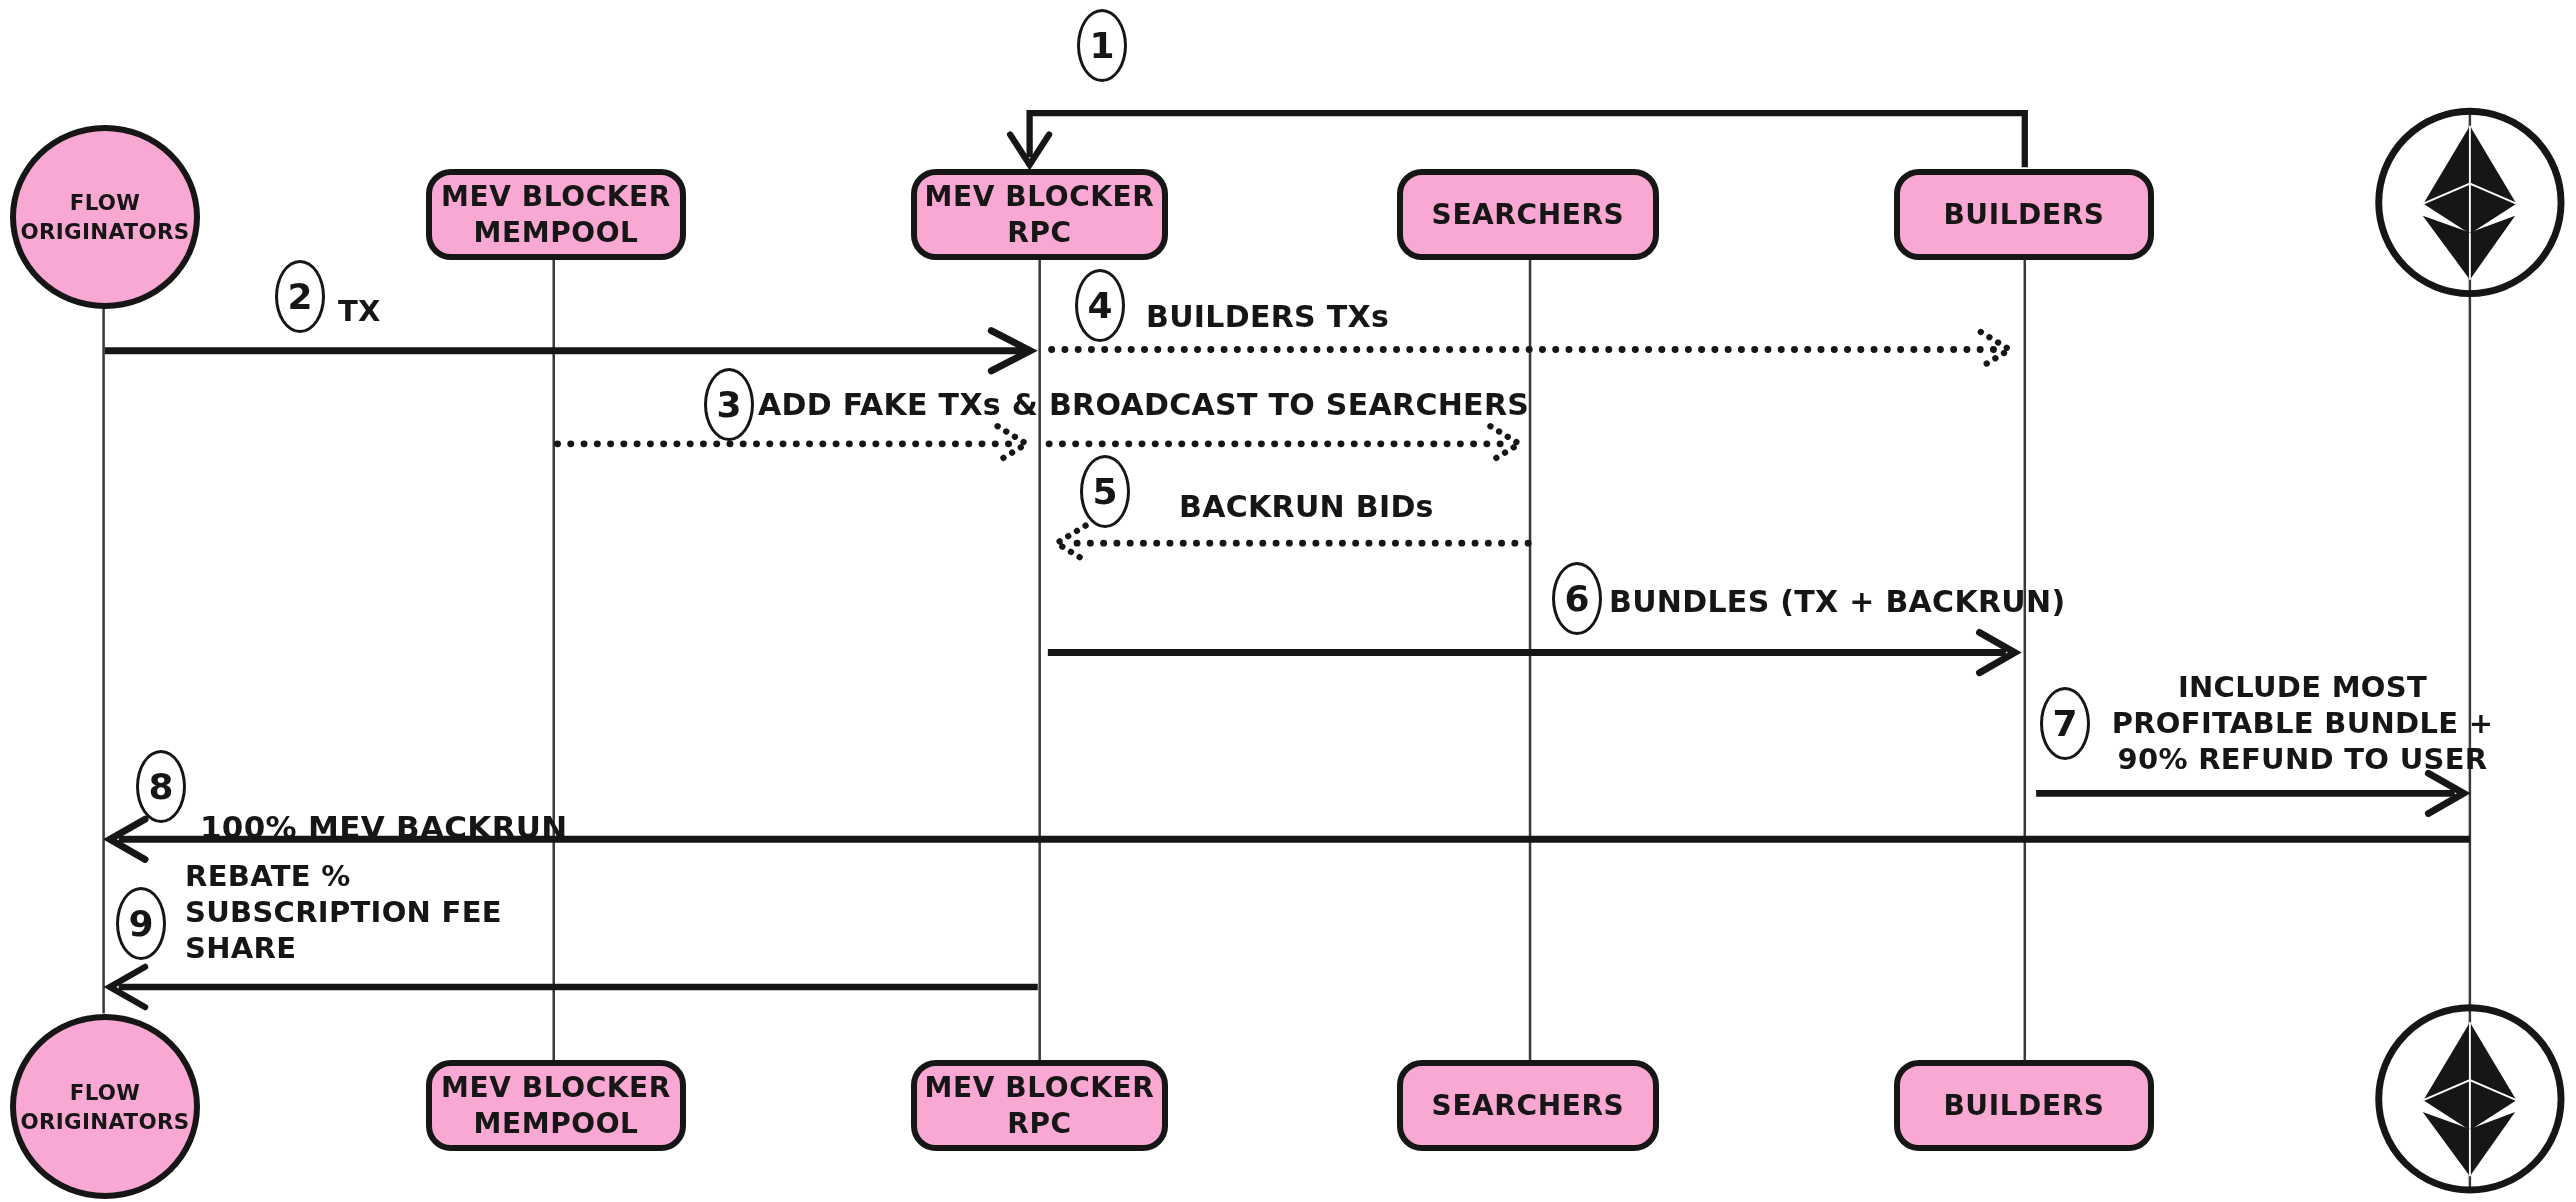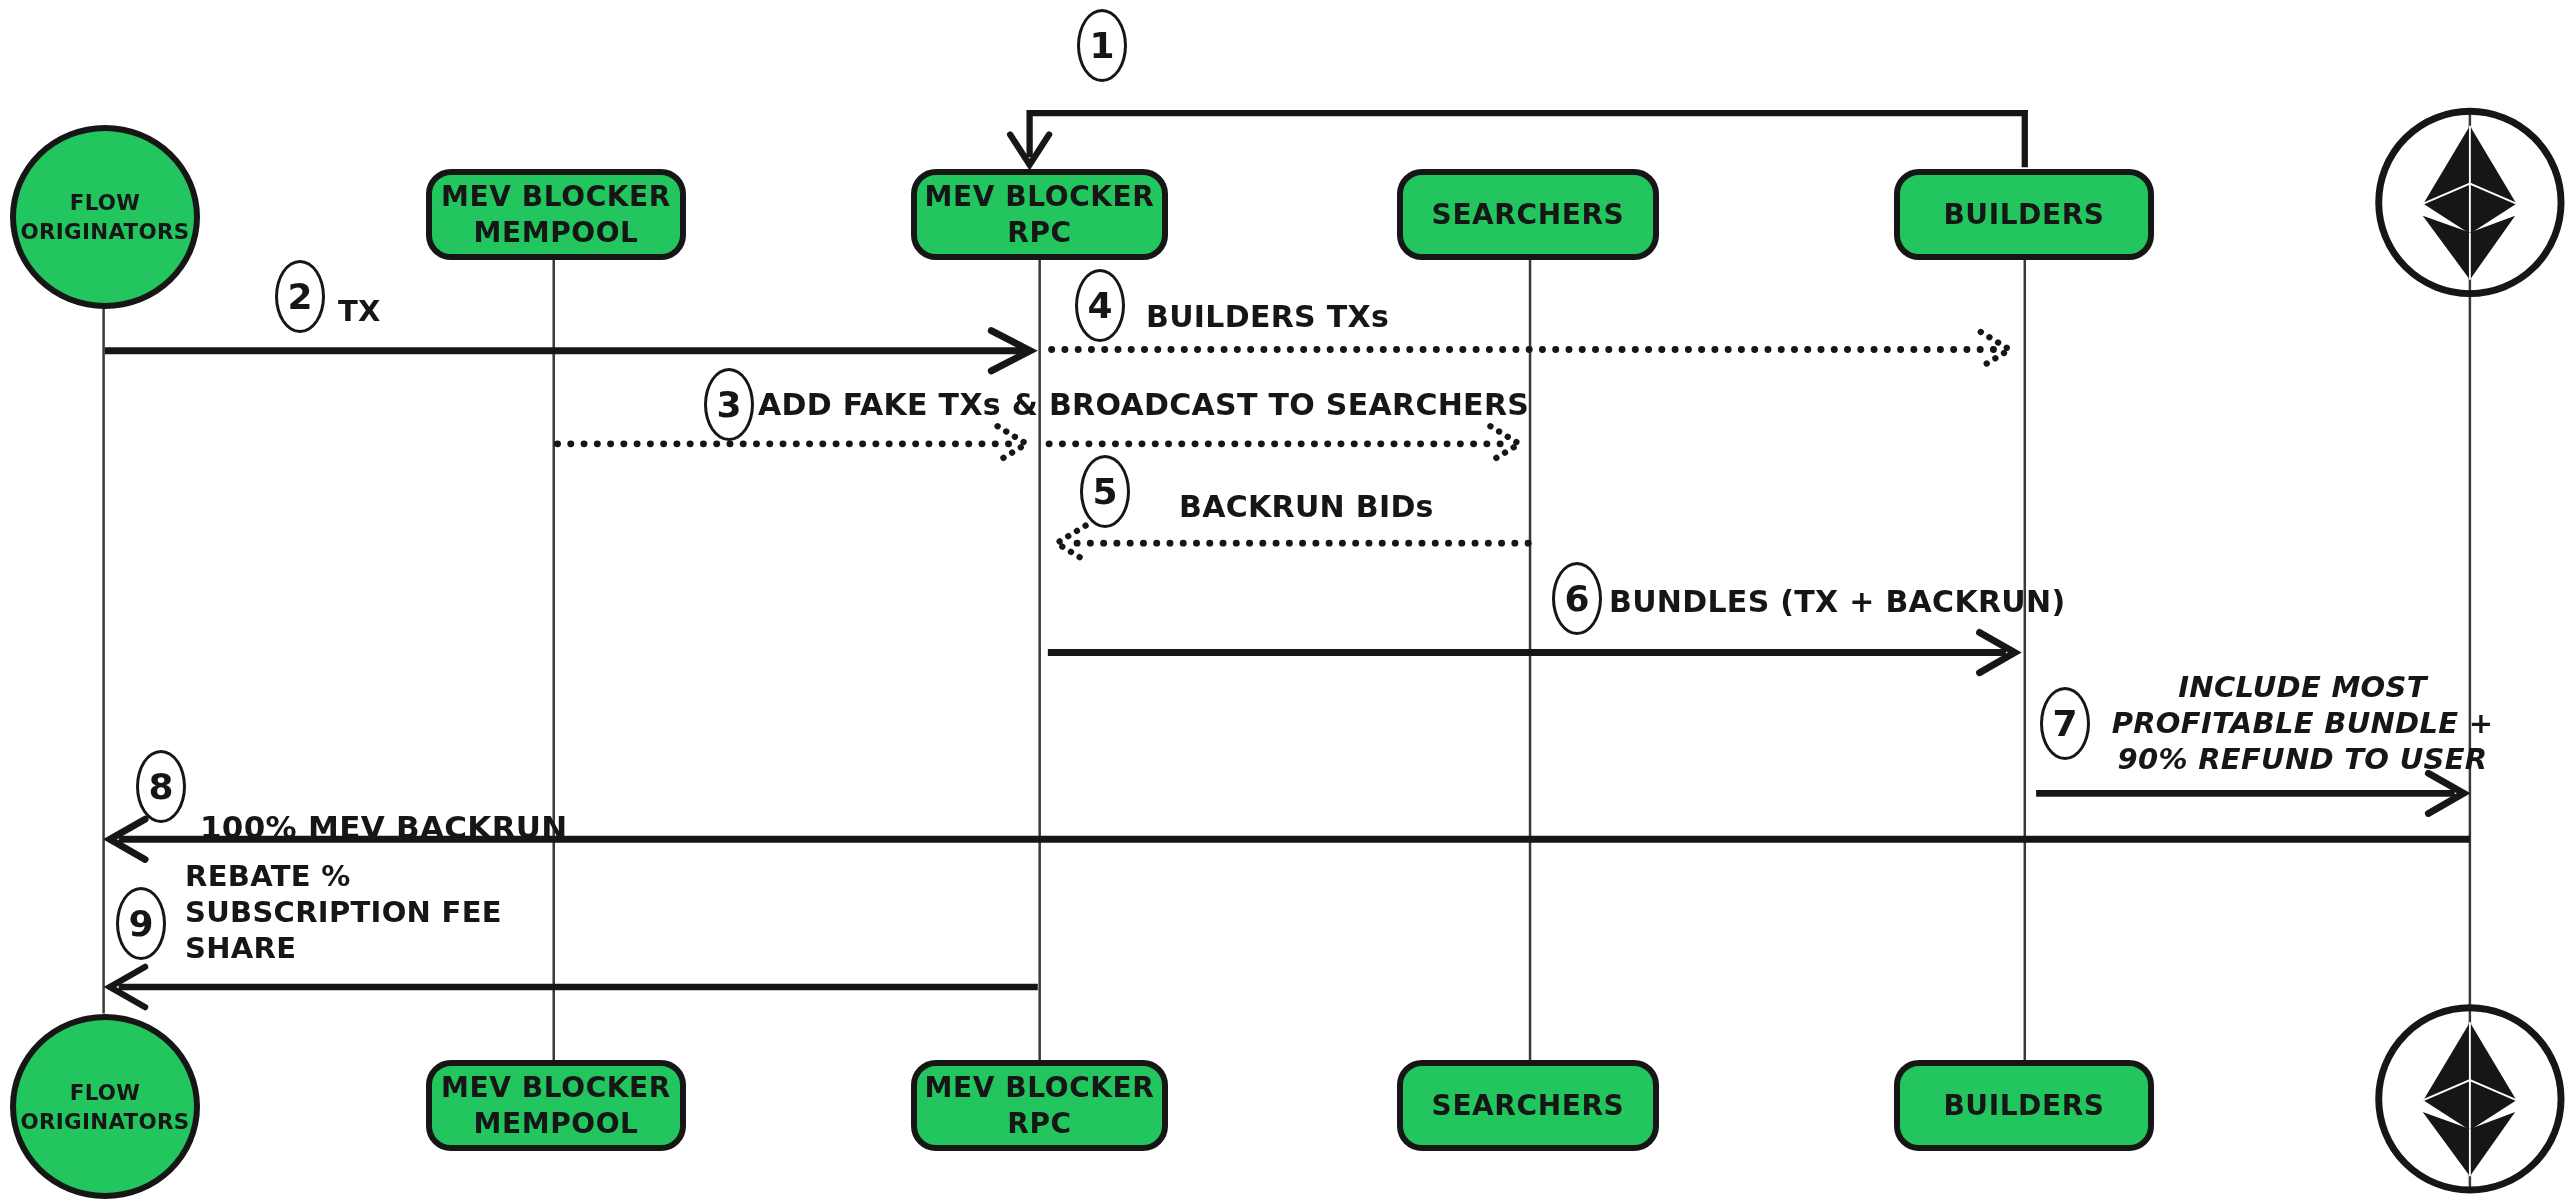--- a/index.html
+++ b/index.html
@@ -8,21 +8,21 @@
     width:2576px;height:1202px;
     background:#ffffff;
     font-family:"DejaVu Sans",sans-serif;
     color:#161616;
     overflow:hidden;
   }
   svg.layer{position:absolute;left:0;top:0;width:2576px;height:1202px;}
   .actor{
     position:absolute;
     border:6.3px solid #161616;
-    background:#22c55e;
+    background:#f9a8d4;
     box-sizing:border-box;
     display:flex;flex-direction:column;
     align-items:center;justify-content:center;
     text-align:center;
     font-weight:700;
   }
   .actor.box{border-radius:25px;font-size:28px;line-height:36px;letter-spacing:0.6px;}
   .actor.ellipse{border-radius:50%;font-size:21.4px;line-height:29px;letter-spacing:0.3px;}
   .num-badge{
     position:absolute;
@@ -170,21 +170,21 @@
   <div class="msg-label" style="left:1179px;top:489px;">BACKRUN BIDs</div>
 
   <div class="num-badge" style="left:1552px;top:562px;">
     <span>6</span>
   </div>
   <div class="msg-label" style="left:1609px;top:584px;">BUNDLES (TX + BACKRUN)</div>
 
   <div class="num-badge" style="left:2040px;top:687px;">
     <span>7</span>
   </div>
-  <div class="msg-lines center" style="left:2101px;top:669px;width:403px;font-style:italic;">
+  <div class="msg-lines center" style="left:2101px;top:669px;width:403px;">
     <div>INCLUDE MOST</div>
     <div>PROFITABLE BUNDLE +</div>
     <div>90% REFUND TO USER</div>
   </div>
 
   <div class="num-badge" style="left:136px;top:750px;">
     <span>8</span>
   </div>
   <div class="msg-label" style="left:200px;top:777px;font-size:31px;margin-top:32px;">100% MEV BACKRUN</div>
 

